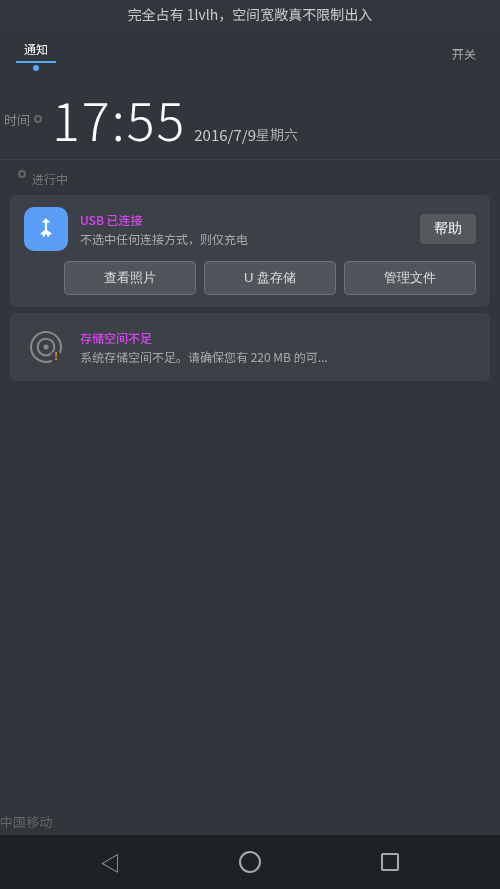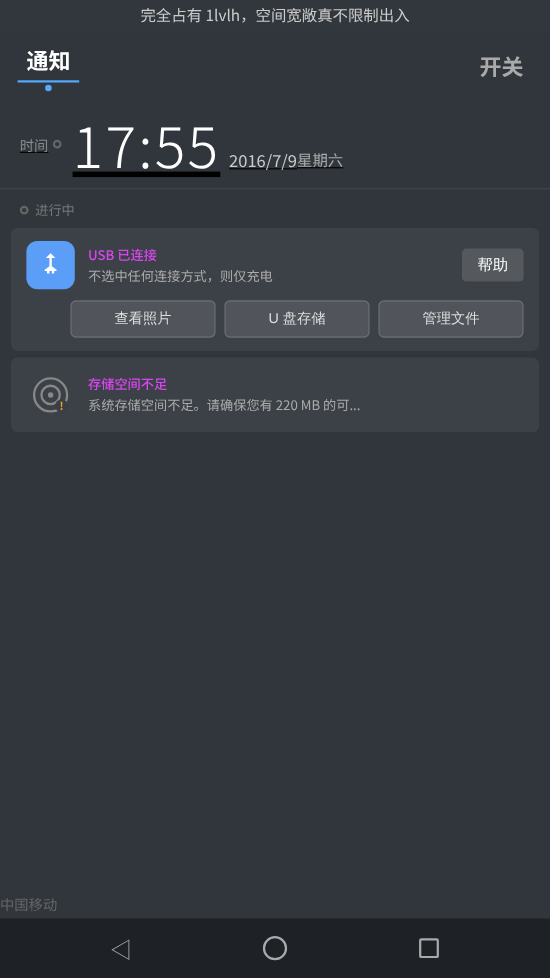--- a/index.html
+++ b/index.html
@@ -39,45 +39,43 @@
     }
 
     
     .panel-header {
       display: flex;
       justify-content: space-between;
       align-items: center;
       padding: 36px 16px 8px 16px;
     }
     .panel-tab {
-      font-size: 20px;
+      font-size: 12px;
       color: #aaa;
       padding: 4px 8px;
       cursor: pointer;
-      font-weight: bold;
     }
     .panel-tab.active {
       color: #fff;
       border-bottom: 2px solid #55aaff;
     }
     .dot-indicator {
       width: 6px;
       height: 6px;
       background: #55aaff;
       border-radius: 50%;
       margin: 2px auto 0 auto;
     }
 
     
     .time-section {
       display: flex;
       align-items: center;
-      padding: 14px 18px 14px 18px;
+      padding: 14px 18px 14px 4px;
       border-bottom: 1px solid rgba(255,255,255,0.07);
-      text-decoration: underline;
     }
     .time-label {
       font-size: 13px;
       color: #888;
       min-width: 48px;
       display: flex;
       align-items: center;
       gap: 4px;
     }
     .time-label-dot {
@@ -128,21 +126,20 @@
       display: flex;
       align-items: center;
       gap: 12px;
     }
 
     .notif-section-label {
       font-size: 12px;
       color: #777;
       padding: 4px 18px 2px 18px;
       display: flex;
-      align-items: center;
       gap: 6px;
     }
     .notif-label-dot {
       width: 8px;
       height: 8px;
       border-radius: 50%;
       border: 2px solid #666;
       display: inline-block;
     }
 

